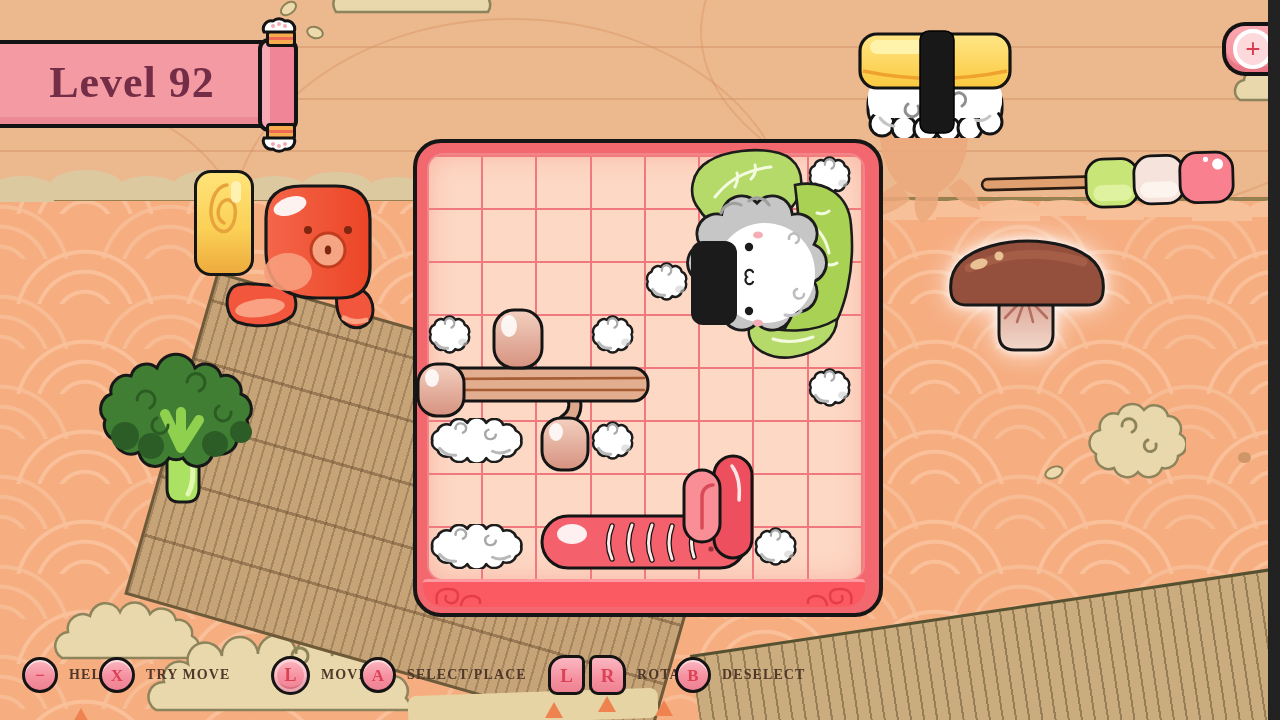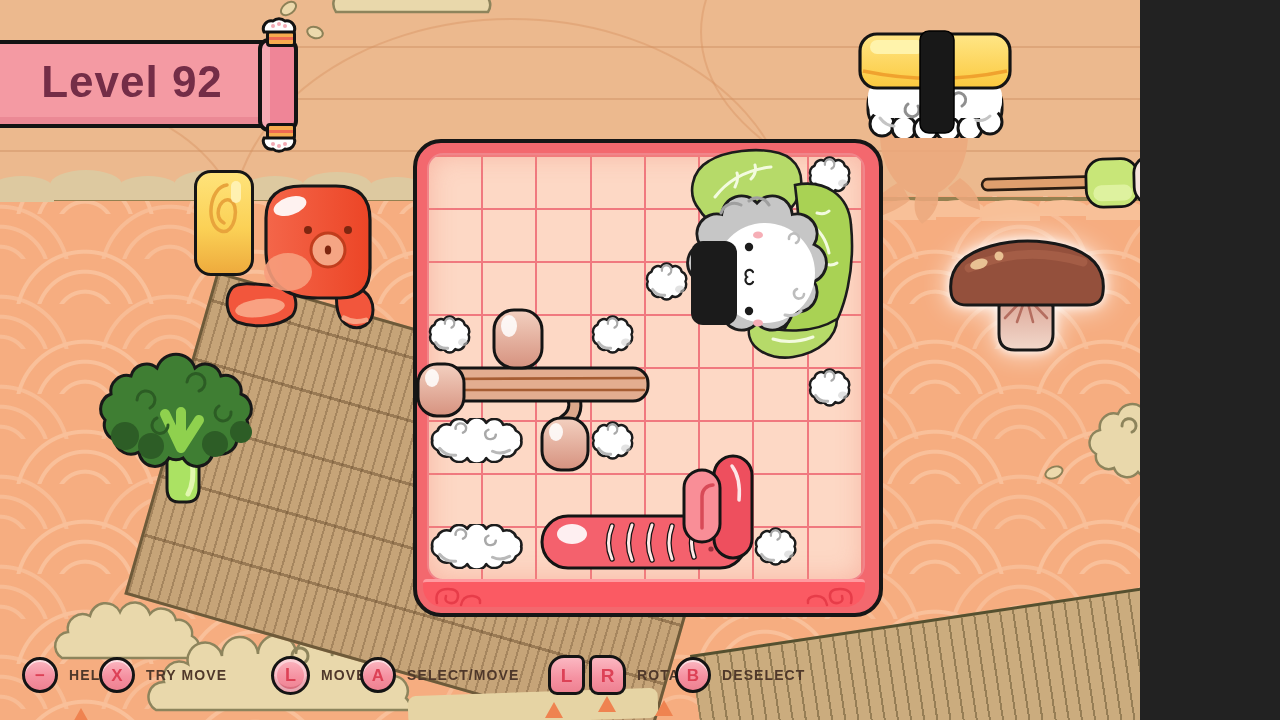--- a/index.html
+++ b/index.html
@@ -1,17 +1,17 @@
 <!DOCTYPE html>
 <html><head>
 <meta charset="utf-8">
 <style>
   html,body{margin:0;padding:0;background:#222;}
-  .stage{position:relative;width:1140px;height:720px;overflow:hidden;
-         font-family:Liberation Sans, sans-serif;}
+  .stage{position:relative;width:1268px;height:720px;overflow:hidden;
+         font-family:Liberation Serif, serif;}
   .abs{position:absolute;}
 
   
   .bg-salmon{left:0;top:196px;width:1280px;height:524px;background-color:#f6ad80;
     background-image:
       radial-gradient(circle at 50% 118%, rgba(0,0,0,0) 26px, #f9c09a 27px, #f9c09a 30px, rgba(0,0,0,0) 31px, rgba(0,0,0,0) 46px, #f9c09a 47px, #f9c09a 50px, rgba(0,0,0,0) 51px, rgba(0,0,0,0) 66px, #f9c09a 67px, #f9c09a 70px, rgba(0,0,0,0) 71px),
       radial-gradient(circle at 50% 118%, rgba(0,0,0,0) 26px, #f8bc95 27px, #f8bc95 30px, rgba(0,0,0,0) 31px, rgba(0,0,0,0) 46px, #f8bc95 47px, #f8bc95 50px, rgba(0,0,0,0) 51px, rgba(0,0,0,0) 66px, #f8bc95 67px, #f8bc95 70px, rgba(0,0,0,0) 71px);
     background-size:170px 90px,170px 90px;background-position:0 18px,85px 63px;}
   .bg-wood{left:0;top:0;width:1280px;height:200px;background:#ecb98e;overflow:hidden;}
   .bg-wood .seam{position:absolute;left:0;width:1280px;height:2px;background:rgba(197,133,86,.35);}
@@ -410,21 +410,21 @@
     <div class="cgroup" style="left:99px;">
       <div class="cbtn">X</div>
       <span class="clabel">TRY MOVE</span>
     </div>
     <div class="cgroup" style="left:271px;">
       <div class="cbtn stick">L</div>
       <span class="clabel">MOVE</span>
     </div>
     <div class="cgroup" style="left:360px;">
       <div class="cbtn">A</div>
-      <span class="clabel">SELECT/MOVE</span>
+      <span class="clabel">SELECT/PLACE</span>
     </div>
     <div class="cgroup" style="left:548px;">
       <div class="shoulder l">L</div>
       <div class="shoulder r">R</div>
       <span class="clabel">ROTATE</span>
     </div>
     <div class="cgroup" style="left:675px;">
       <div class="cbtn">B</div>
       <span class="clabel">DESELECT</span>
     </div>

